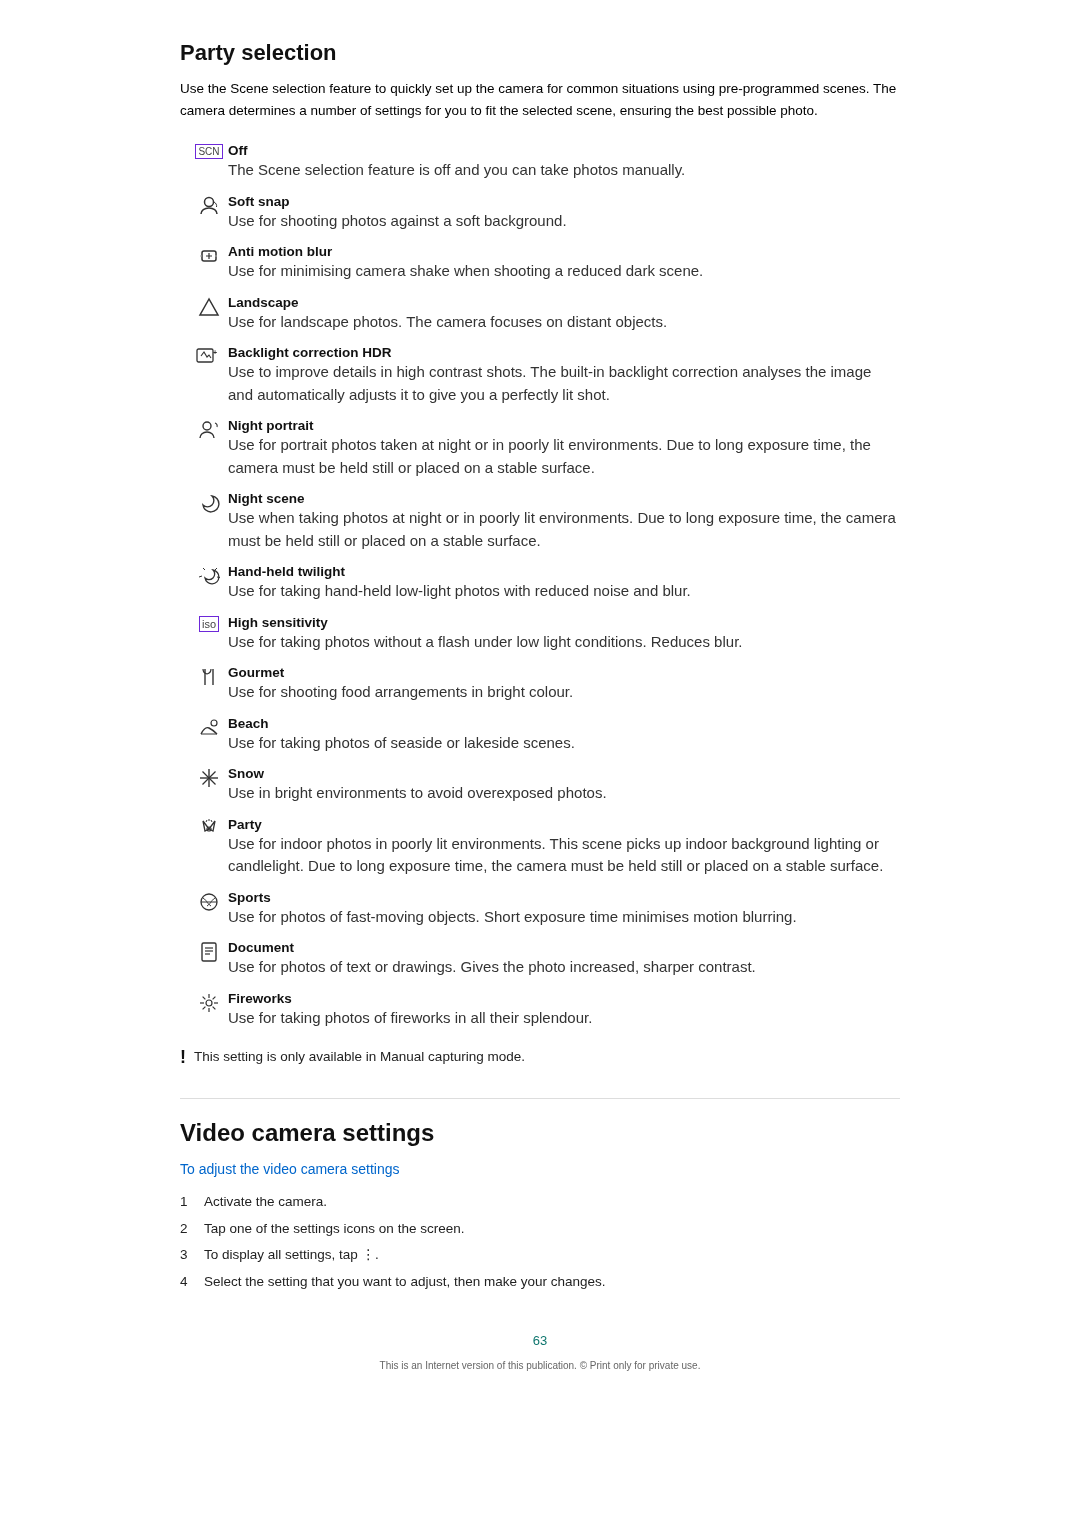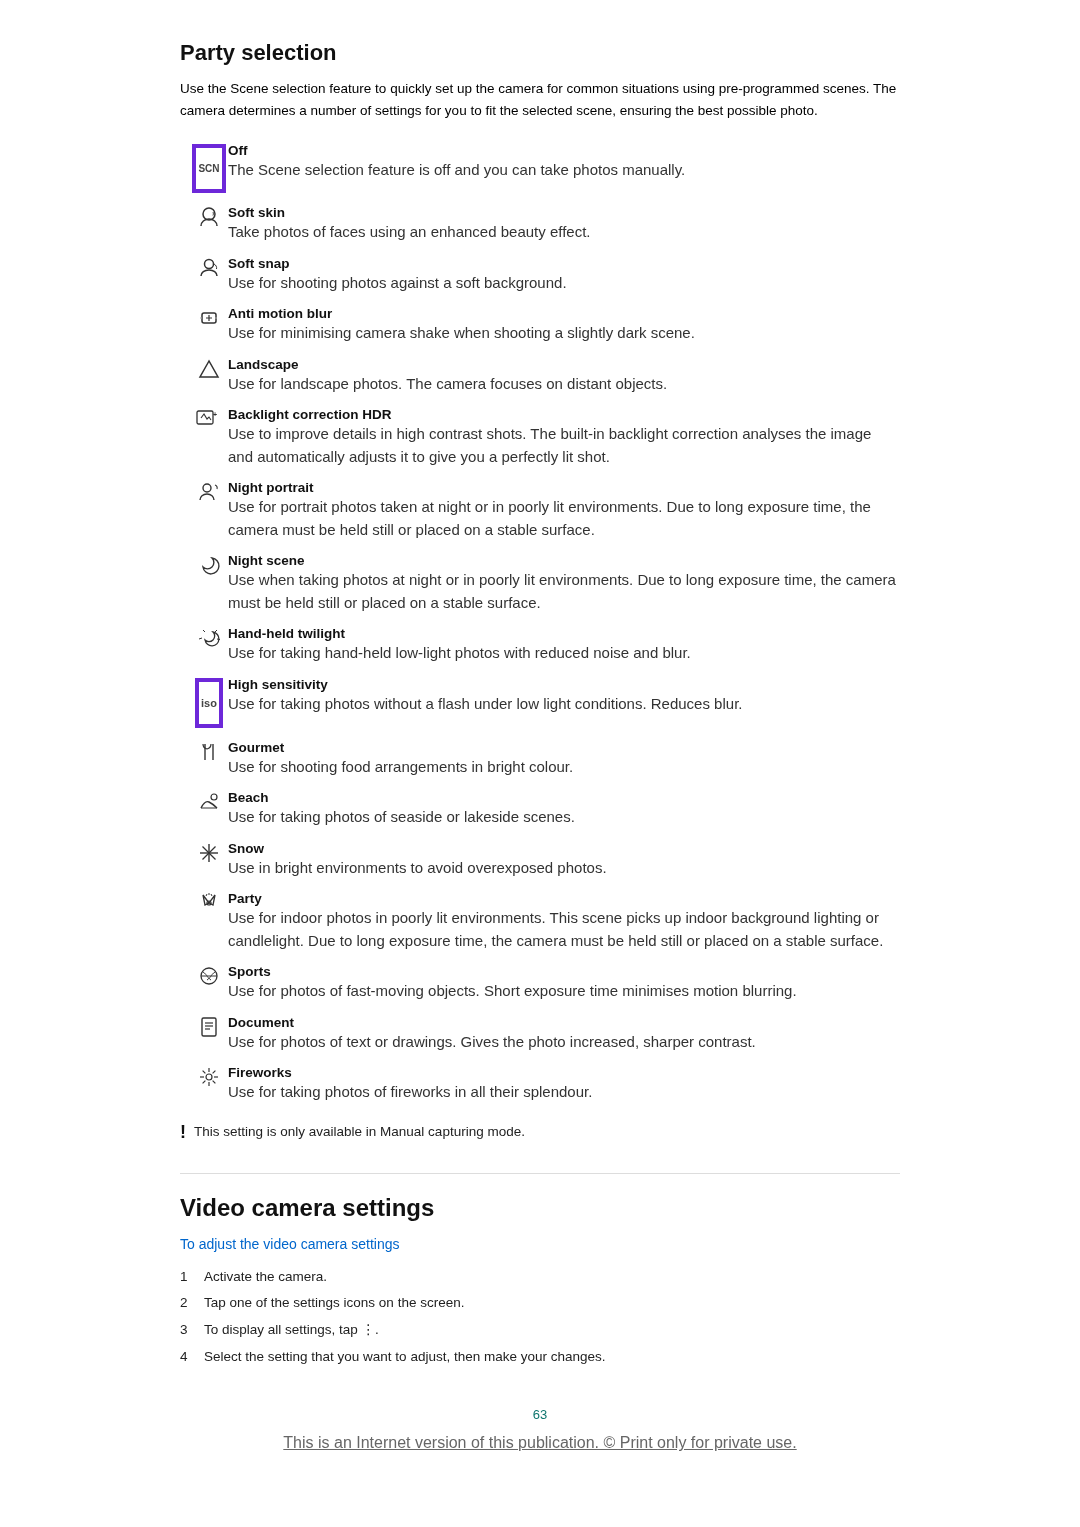--- a/index.html
+++ b/index.html
@@ -56,23 +56,23 @@
       display: flex;
       align-items: center;
       justify-content: center;
       font-size: 18px;
       color: #333;
       padding-top: 1px;
     }
 
     .scene-icon-text {
       font-size: 10px;
-      font-weight: bold;
-      border: 4px solid #6d28d9;
-      padding: 15px 2px;
+      font-weight: normal;
+      border: 1px solid #6d28d9;
+      padding: 1px 2px;
       color: #444;
       letter-spacing: 0;
       line-height: 1.1;
     }
 
     .scene-content {
       flex: 1;
     }
 
     .scene-name {
@@ -150,23 +150,22 @@
       padding-bottom: 20px;
     }
 
     .page-number {
       font-size: 13px;
       color: #0f766e;
       margin-bottom: 12px;
     }
 
     .footer-note {
-      font-size: 16px;
+      font-size: 10px;
       color: #666;
-      text-decoration: underline;
     }
 
     .divider {
       border: none;
       border-top: 1px solid #ddd;
       margin: 0 0 20px 0;
     }
   </style>
 </head>
 <body>
@@ -181,33 +180,20 @@
     <div class="scene-item">
       <div class="scene-icon">
         <span class="scene-icon-text">SCN</span>
       </div>
       <div class="scene-content">
         <div class="scene-name">Off</div>
         <div class="scene-desc">The Scene selection feature is off and you can take photos manually.</div>
       </div>
     </div>
 
-    <div class="scene-item">
-      <div class="scene-icon">
-        <svg width="22" height="22" viewBox="0 0 22 22" fill="none">
-            <circle cx="11" cy="8" r="6" stroke="#333" stroke-width="1.5"></circle>
-            <path d="M3 20c0-4 3.6-7 8-7s8 3 8 7" stroke="#333" stroke-width="1.5" fill="none"></path>
-            <path d="M15 6c.5 1 .5 2.5 0 3.5" stroke="#333" stroke-width="1"></path>
-          </svg>
-      </div>
-      <div class="scene-content">
-        <div class="scene-name">Soft skin</div>
-        <div class="scene-desc">Take photos of faces using an enhanced beauty effect.</div>
-      </div>
-    </div>
 
     <div class="scene-item">
       <div class="scene-icon">
         <svg width="22" height="22" viewBox="0 0 22 22" fill="none">
             <circle cx="11" cy="7" r="4.5" stroke="#333" stroke-width="1.5"></circle>
             <path d="M3 19c0-3.5 3.5-6 8-6s8 2.5 8 6" stroke="#333" stroke-width="1.5" fill="none"></path>
             <path d="M16 7c2 1 3 3 2.5 5" stroke="#333" stroke-width="1" fill="none"></path>
           </svg>
       </div>
       <div class="scene-content">
@@ -219,21 +205,21 @@
     <div class="scene-item">
       <div class="scene-icon">
         <svg width="22" height="22" viewBox="0 0 22 22" fill="none">
             <rect x="4" y="6" width="14" height="10" rx="2" stroke="#333" stroke-width="1.5"></rect>
             <path d="M8 11h6M11 8v6" stroke="#333" stroke-width="1.2"></path>
             <path d="M2 11h3M17 11h3" stroke="#aaa" stroke-width="1.2" stroke-dasharray="2"></path>
           </svg>
       </div>
       <div class="scene-content">
         <div class="scene-name">Anti motion blur</div>
-        <div class="scene-desc">Use for minimising camera shake when shooting a slightly dark scene.</div>
+        <div class="scene-desc">Use for minimising camera shake when shooting a reduced dark scene.</div>
       </div>
     </div>
 
     <div class="scene-item">
       <div class="scene-icon">
         <svg width="22" height="22" viewBox="0 0 22 22" fill="none">
             <polygon points="11,3 2,19 20,19" stroke="#333" stroke-width="1.5" fill="none"></polygon>
           </svg>
       </div>
       <div class="scene-content">

